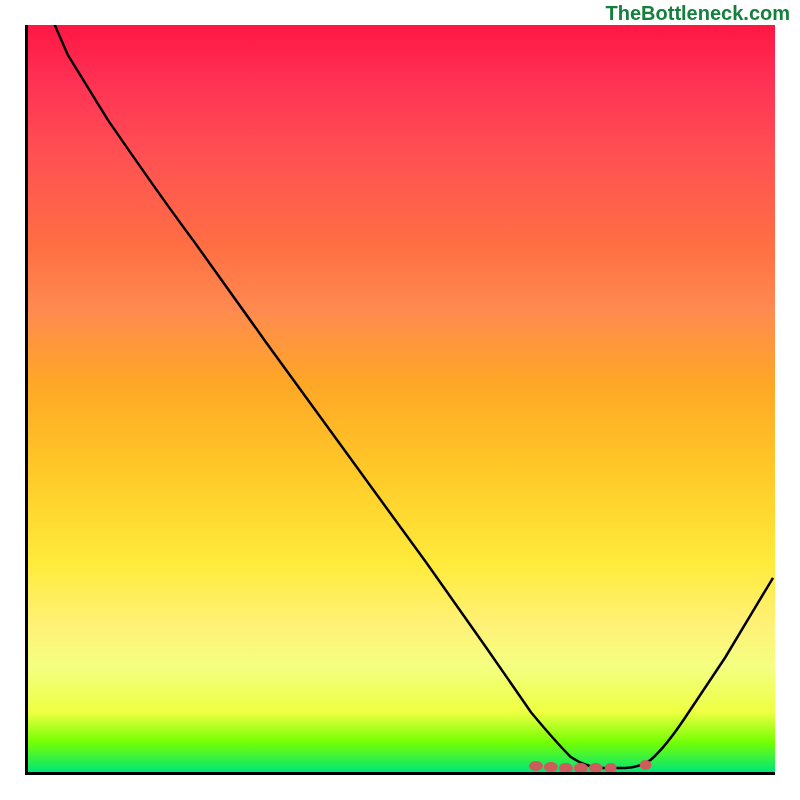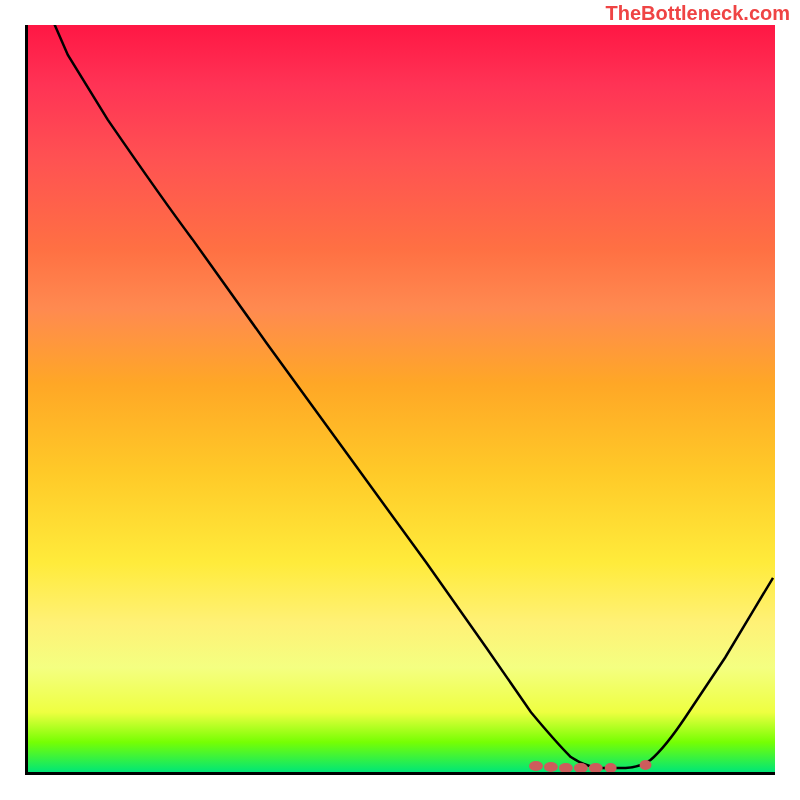--- a/index.html
+++ b/index.html
@@ -10,21 +10,21 @@
     background: white;
     position: relative;
     font-family: Arial, sans-serif;
   }
   .watermark {
     position: absolute;
     top: 2px;
     right: 10px;
     font-size: 20px;
     font-weight: bold;
-    color: #ef4444;
+    color: #15803d;
     z-index: 10;
   }
   .chart-container {
     position: absolute;
     top: 25px;
     left: 25px;
     width: 750px;
     height: 750px;
     border: 3px solid black;
     border-top: none;

